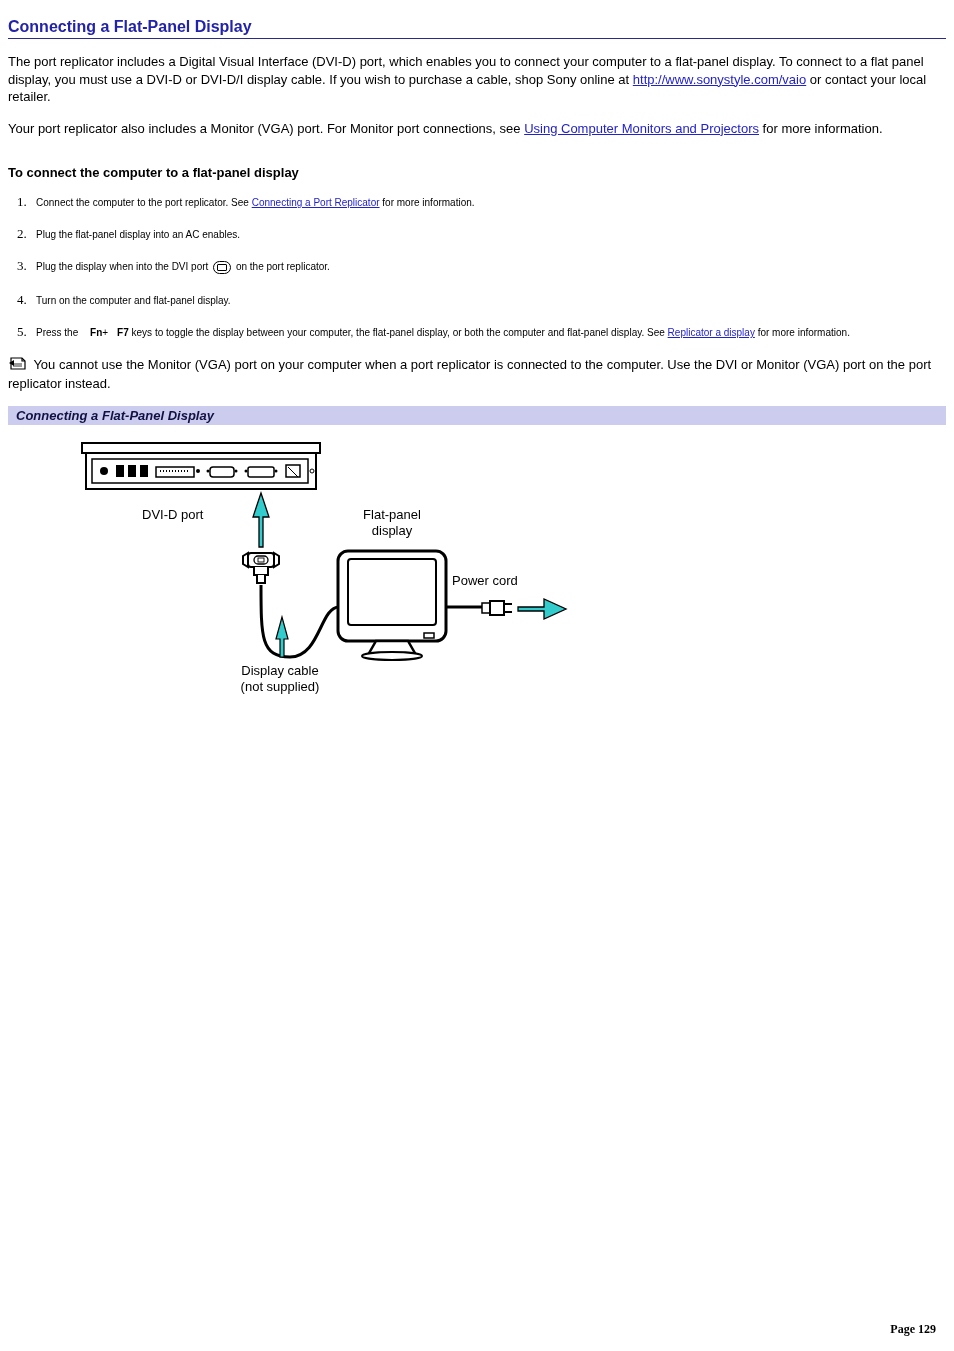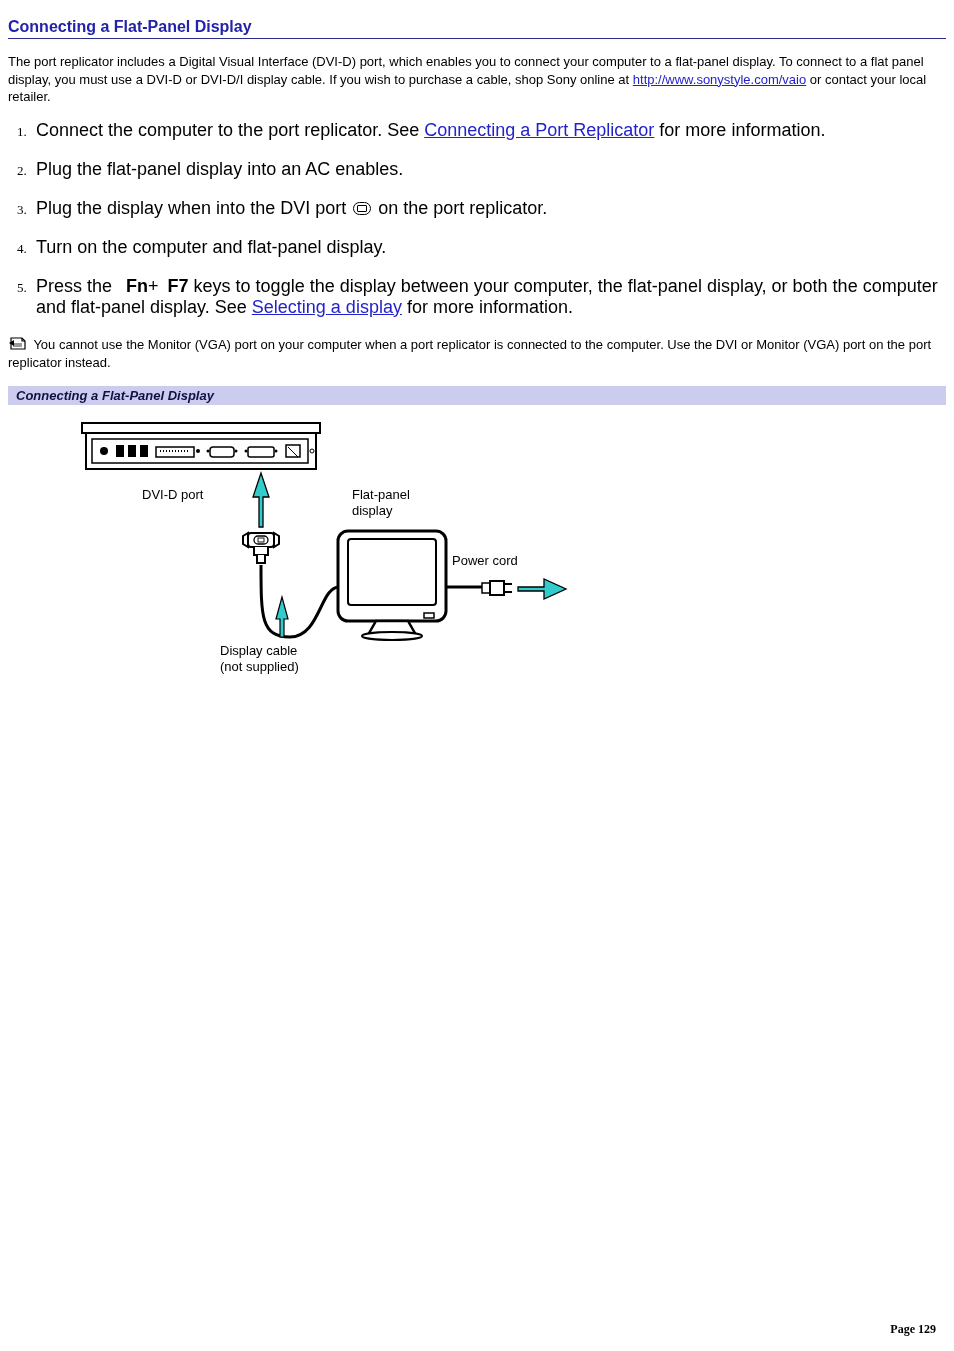--- a/index.html
+++ b/index.html
@@ -36,21 +36,21 @@
     margin-bottom: 14px;
   }
   ol.steps {
     margin: 0 0 0 22px;
     padding: 0;
   }
   ol.steps li {
     margin: 0 0 18px 0;
     padding-left: 6px;
     font-family: Verdana, Arial, sans-serif;
-    font-size: 18px;
+    font-size: 10px;
   }
   ol.steps li::marker {
     font-family: "Times New Roman", serif;
     font-size: 13px;
   }
   .dvi-icon {
     display: inline-block;
     width: 16px;
     height: 11px;
     border: 1.5px solid #000;
@@ -91,20 +91,21 @@
     height: 284px;
   }
   .figure svg {
     display: block;
   }
   .fig-label {
     position: absolute;
     font-family: Verdana, Arial, sans-serif;
     font-size: 13px;
     color: #000;
+    text-align: center;
     line-height: 1.2;
   }
   .page-num {
     position: fixed;
     right: 18px;
     bottom: 14px;
     font-family: "Times New Roman", serif;
     font-size: 12px;
     font-weight: bold;
     color: #000;
@@ -115,33 +116,37 @@
 <body>
 
 <div class="content">
 
   <h1 class="title">Connecting a Flat-Panel Display</h1>
 
   <p>
     <span>The port replicator includes a Digital Visual Interface (DVI-D) port, which enables you to connect your computer to a flat-panel display. To connect to a flat panel display, you must use a DVI-D or DVI-D/I display cable. If you wish to purchase a cable, shop Sony online at </span><a class="link" href="#">http://www.sonystyle.com/vaio</a><span> or contact your local retailer.</span>
   </p>
 
-
+  <p>
+    <span>Your port replicator also includes a Monitor (VGA) port. For Monitor port connections, see </span><a class="link" href="#">Using Computer Monitors and Projectors</a><span> for more information.</span>
+  </p>
+
+  <div class="section-heading">To connect the computer to a flat-panel display</div>
 
   <ol class="steps">
     <li>
       <span>Connect the computer to the port replicator. See </span><a class="link" href="#">Connecting a Port Replicator</a><span> for more information.</span>
     </li>
     <li>Plug the flat-panel display into an AC enables.</li>
     <li>
       <span>Plug the display when into the DVI port </span><span class="dvi-icon"></span><span> on the port replicator.</span>
     </li>
     <li>Turn on the computer and flat-panel display.</li>
     <li>
-      <span>Press the </span><b>Fn</b><span>+</span><b>F7</b><span> keys to toggle the display between your computer, the flat-panel display, or both the computer and flat-panel display. See </span><a class="link" href="#">Selecting a display</a><span> for more information.</span>
+      <span>Press the </span><b>Fn</b><span>+</span><b>F7</b><span> keys to toggle the display between your computer, the flat-panel display, or both the computer and flat-panel display. See </span><a class="link" href="#">Replicator a display</a><span> for more information.</span>
     </li>
   </ol>
 
   <p>
     <span class="note-icon">
       <svg width="20" height="14" viewBox="0 0 20 14">
         <path d="M3 2 L14 2 L17 5 L17 13 L3 13 Z" fill="none" stroke="#000" stroke-width="1.2"></path>
         <path d="M14 2 L14 5 L17 5" fill="none" stroke="#000" stroke-width="1.2"></path>
         <path d="M1 7 L6 4 L6 10 Z" fill="#000"></path>
         <line x1="5" y1="8" x2="14" y2="8" stroke="#000" stroke-width="0.8"></line>

